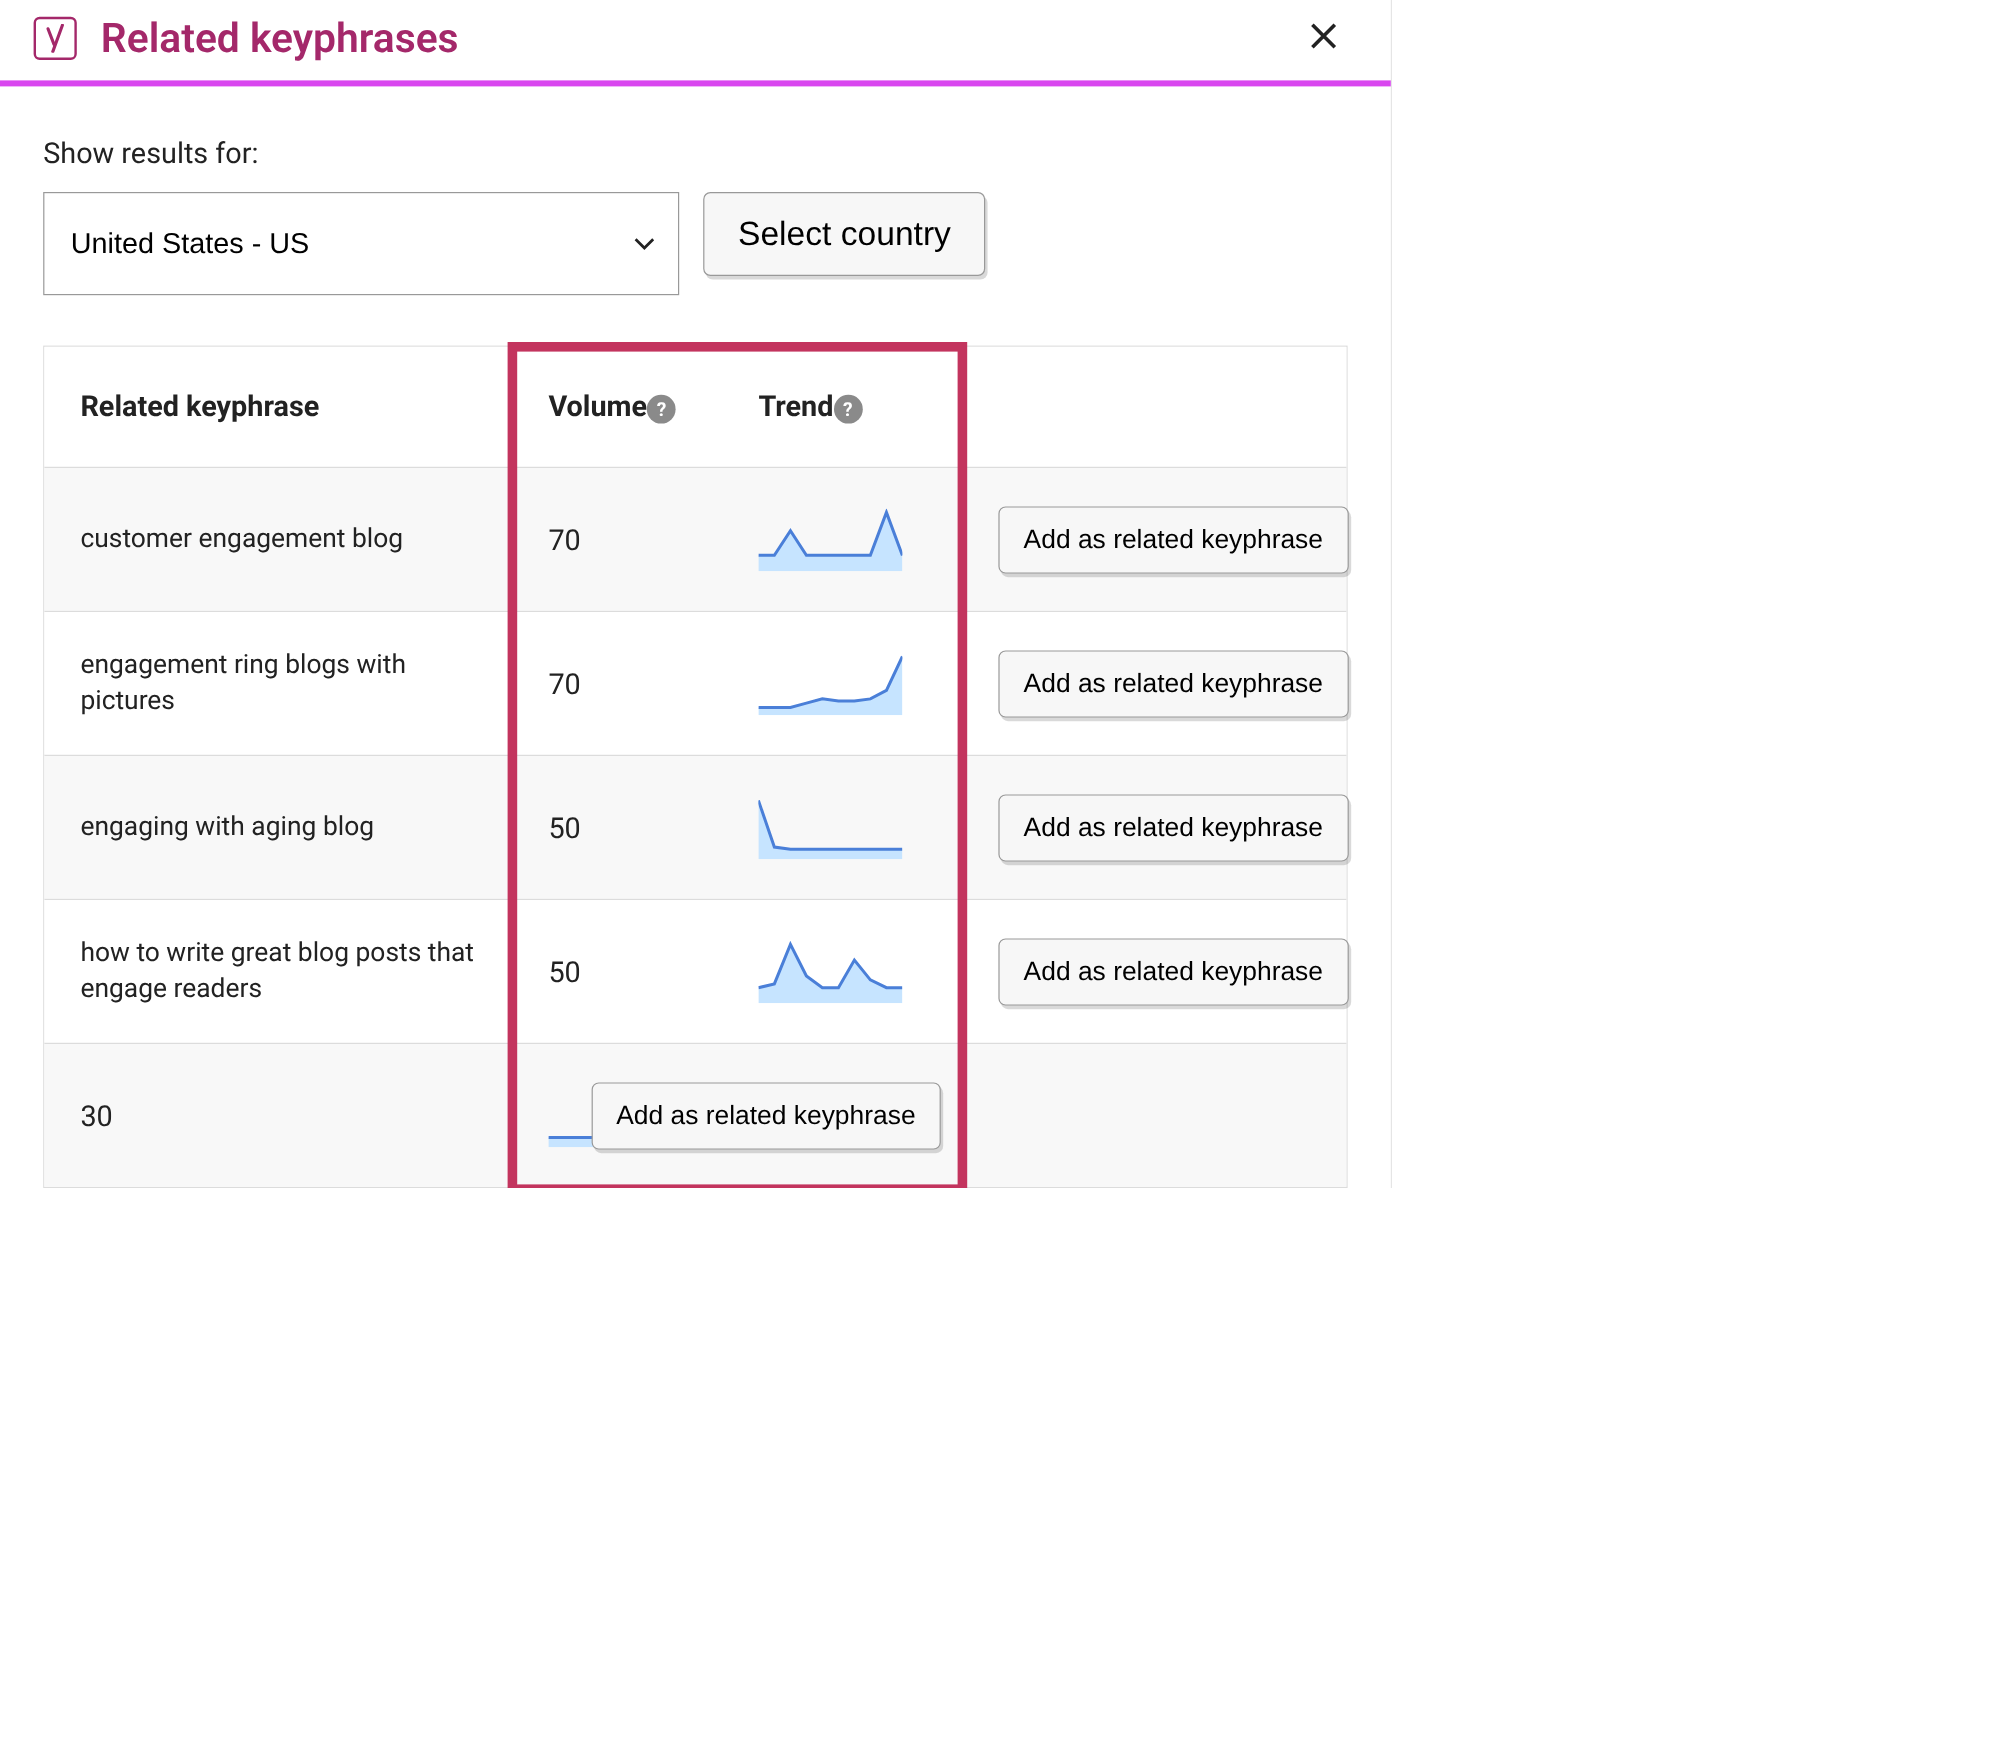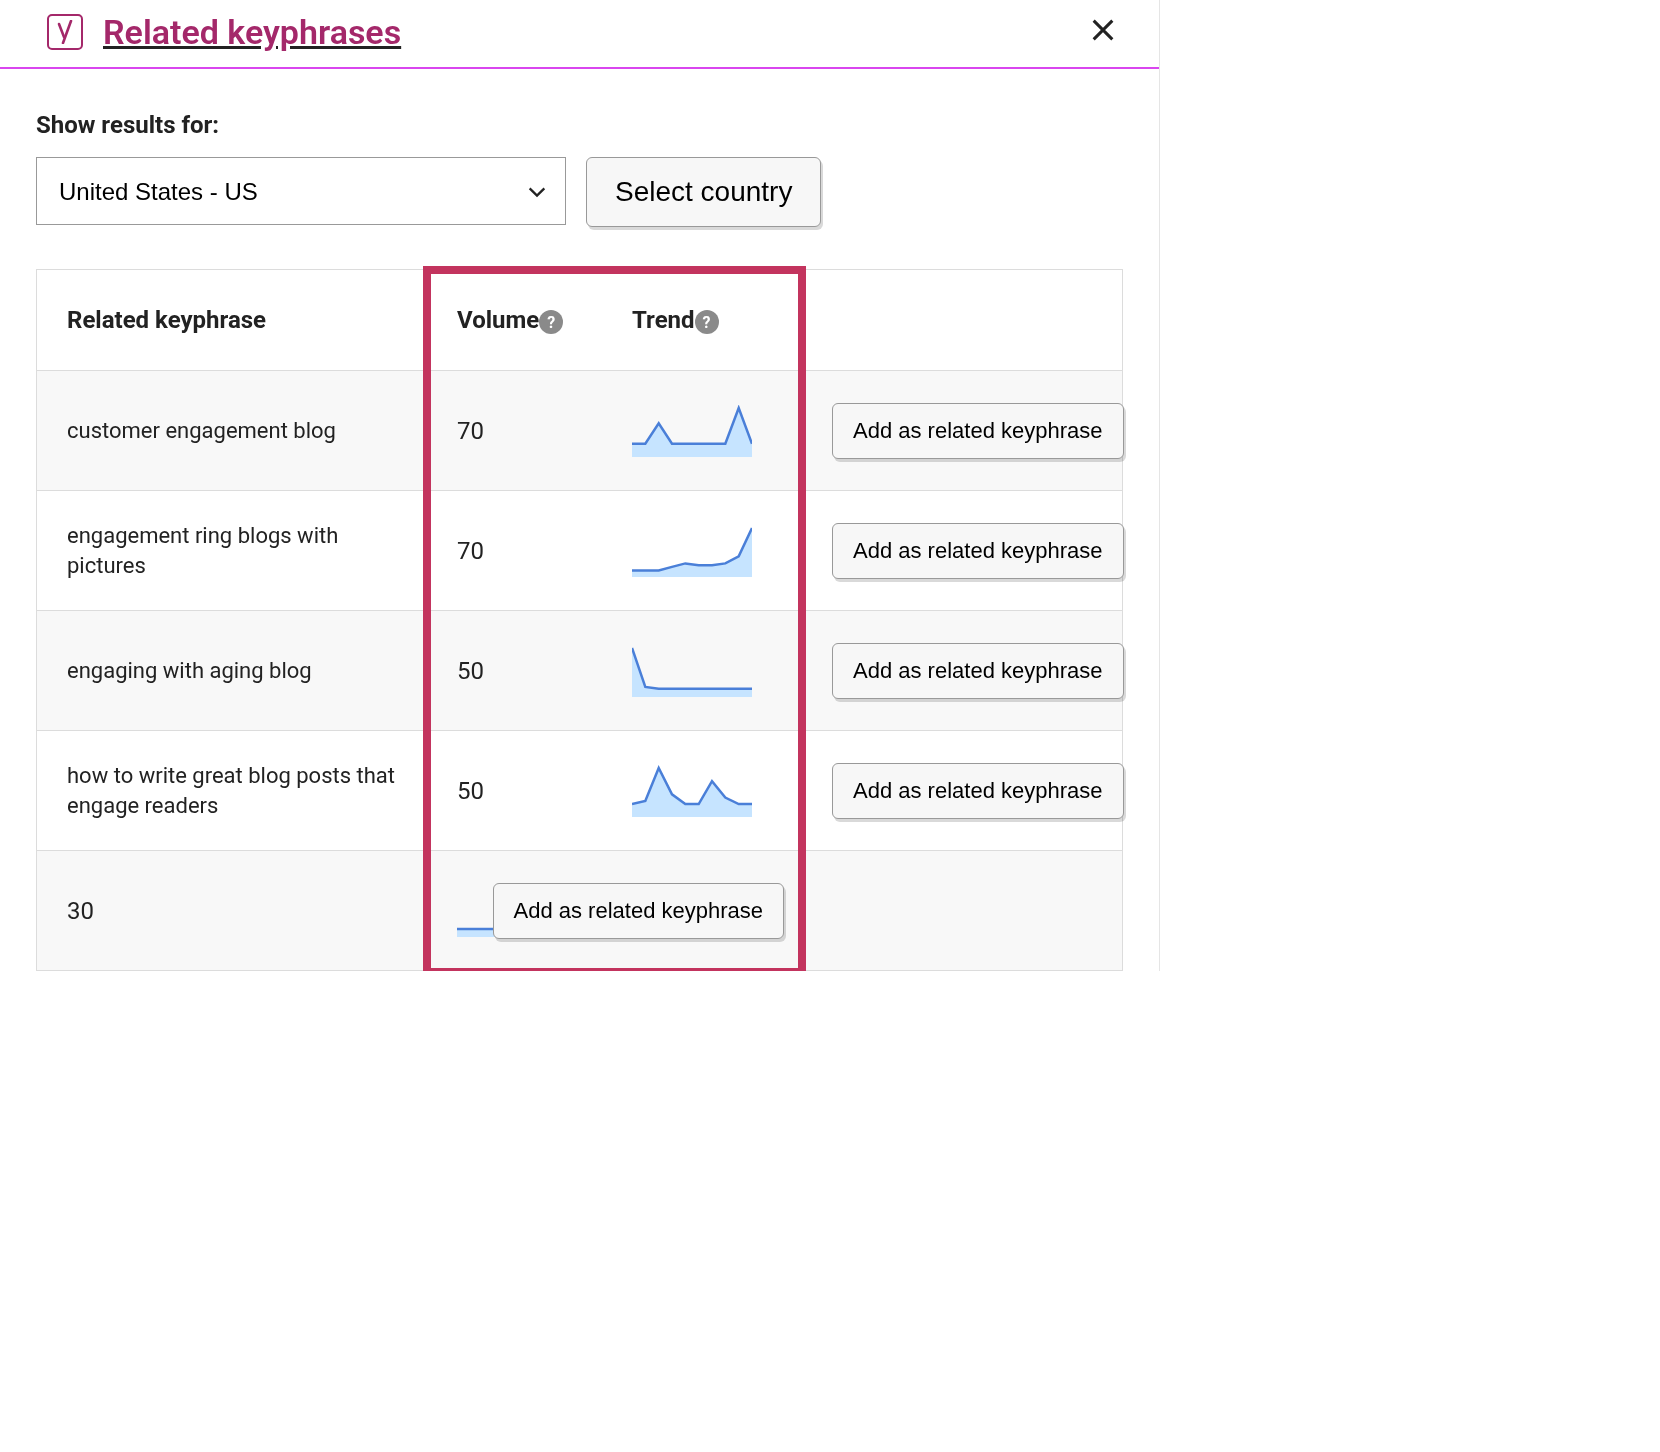--- a/index.html
+++ b/index.html
@@ -12,23 +12,22 @@
   .modal {
     width: 1160px;
     margin: 0;
     background: #fff;
     border-right: 1px solid #e5e5e5;
   }
   .modal-header {
     display: flex;
     align-items: center;
     justify-content: space-between;
-    padding: 10px 36px 14px 47px;
-    border-bottom: 2px solid #d946ef;
-    text-decoration: underline;
+    padding: 10px 36px 14px 28px;
+    border-bottom: 5px solid #d946ef;
   }
   .header-left {
     display: flex;
     align-items: center;
     gap: 20px;
   }
   .logo {
     width: 36px; height: 36px;
     border: 2.5px solid #a4286a;
     border-radius: 5px;
@@ -53,36 +52,36 @@
     cursor: pointer;
     padding: 6px;
     color: #222;
   }
   .close-btn svg { width: 28px; height: 28px; stroke: #222; stroke-width: 2.6; }
   .body {
     padding: 42px 36px 0 36px;
   }
   .filter-label {
     font-size: 24px;
-    font-weight: 700;
+    font-weight: 400;
     margin-bottom: 18px;
   }
   .filter-row {
     display: flex;
     gap: 20px;
     align-items: stretch;
     margin-bottom: 42px;
   }
   .select-wrap {
     position: relative;
     width: 530px;
   }
   .country-select {
     width: 100%;
-    height: 68px;
+    height: 86px;
     font-size: 24px;
     padding: 0 48px 0 22px;
     border: 1px solid #999;
     background: #fff;
     appearance: none;
     -webkit-appearance: none;
     cursor: pointer;
   }
   .select-wrap svg.chev {
     position: absolute;

